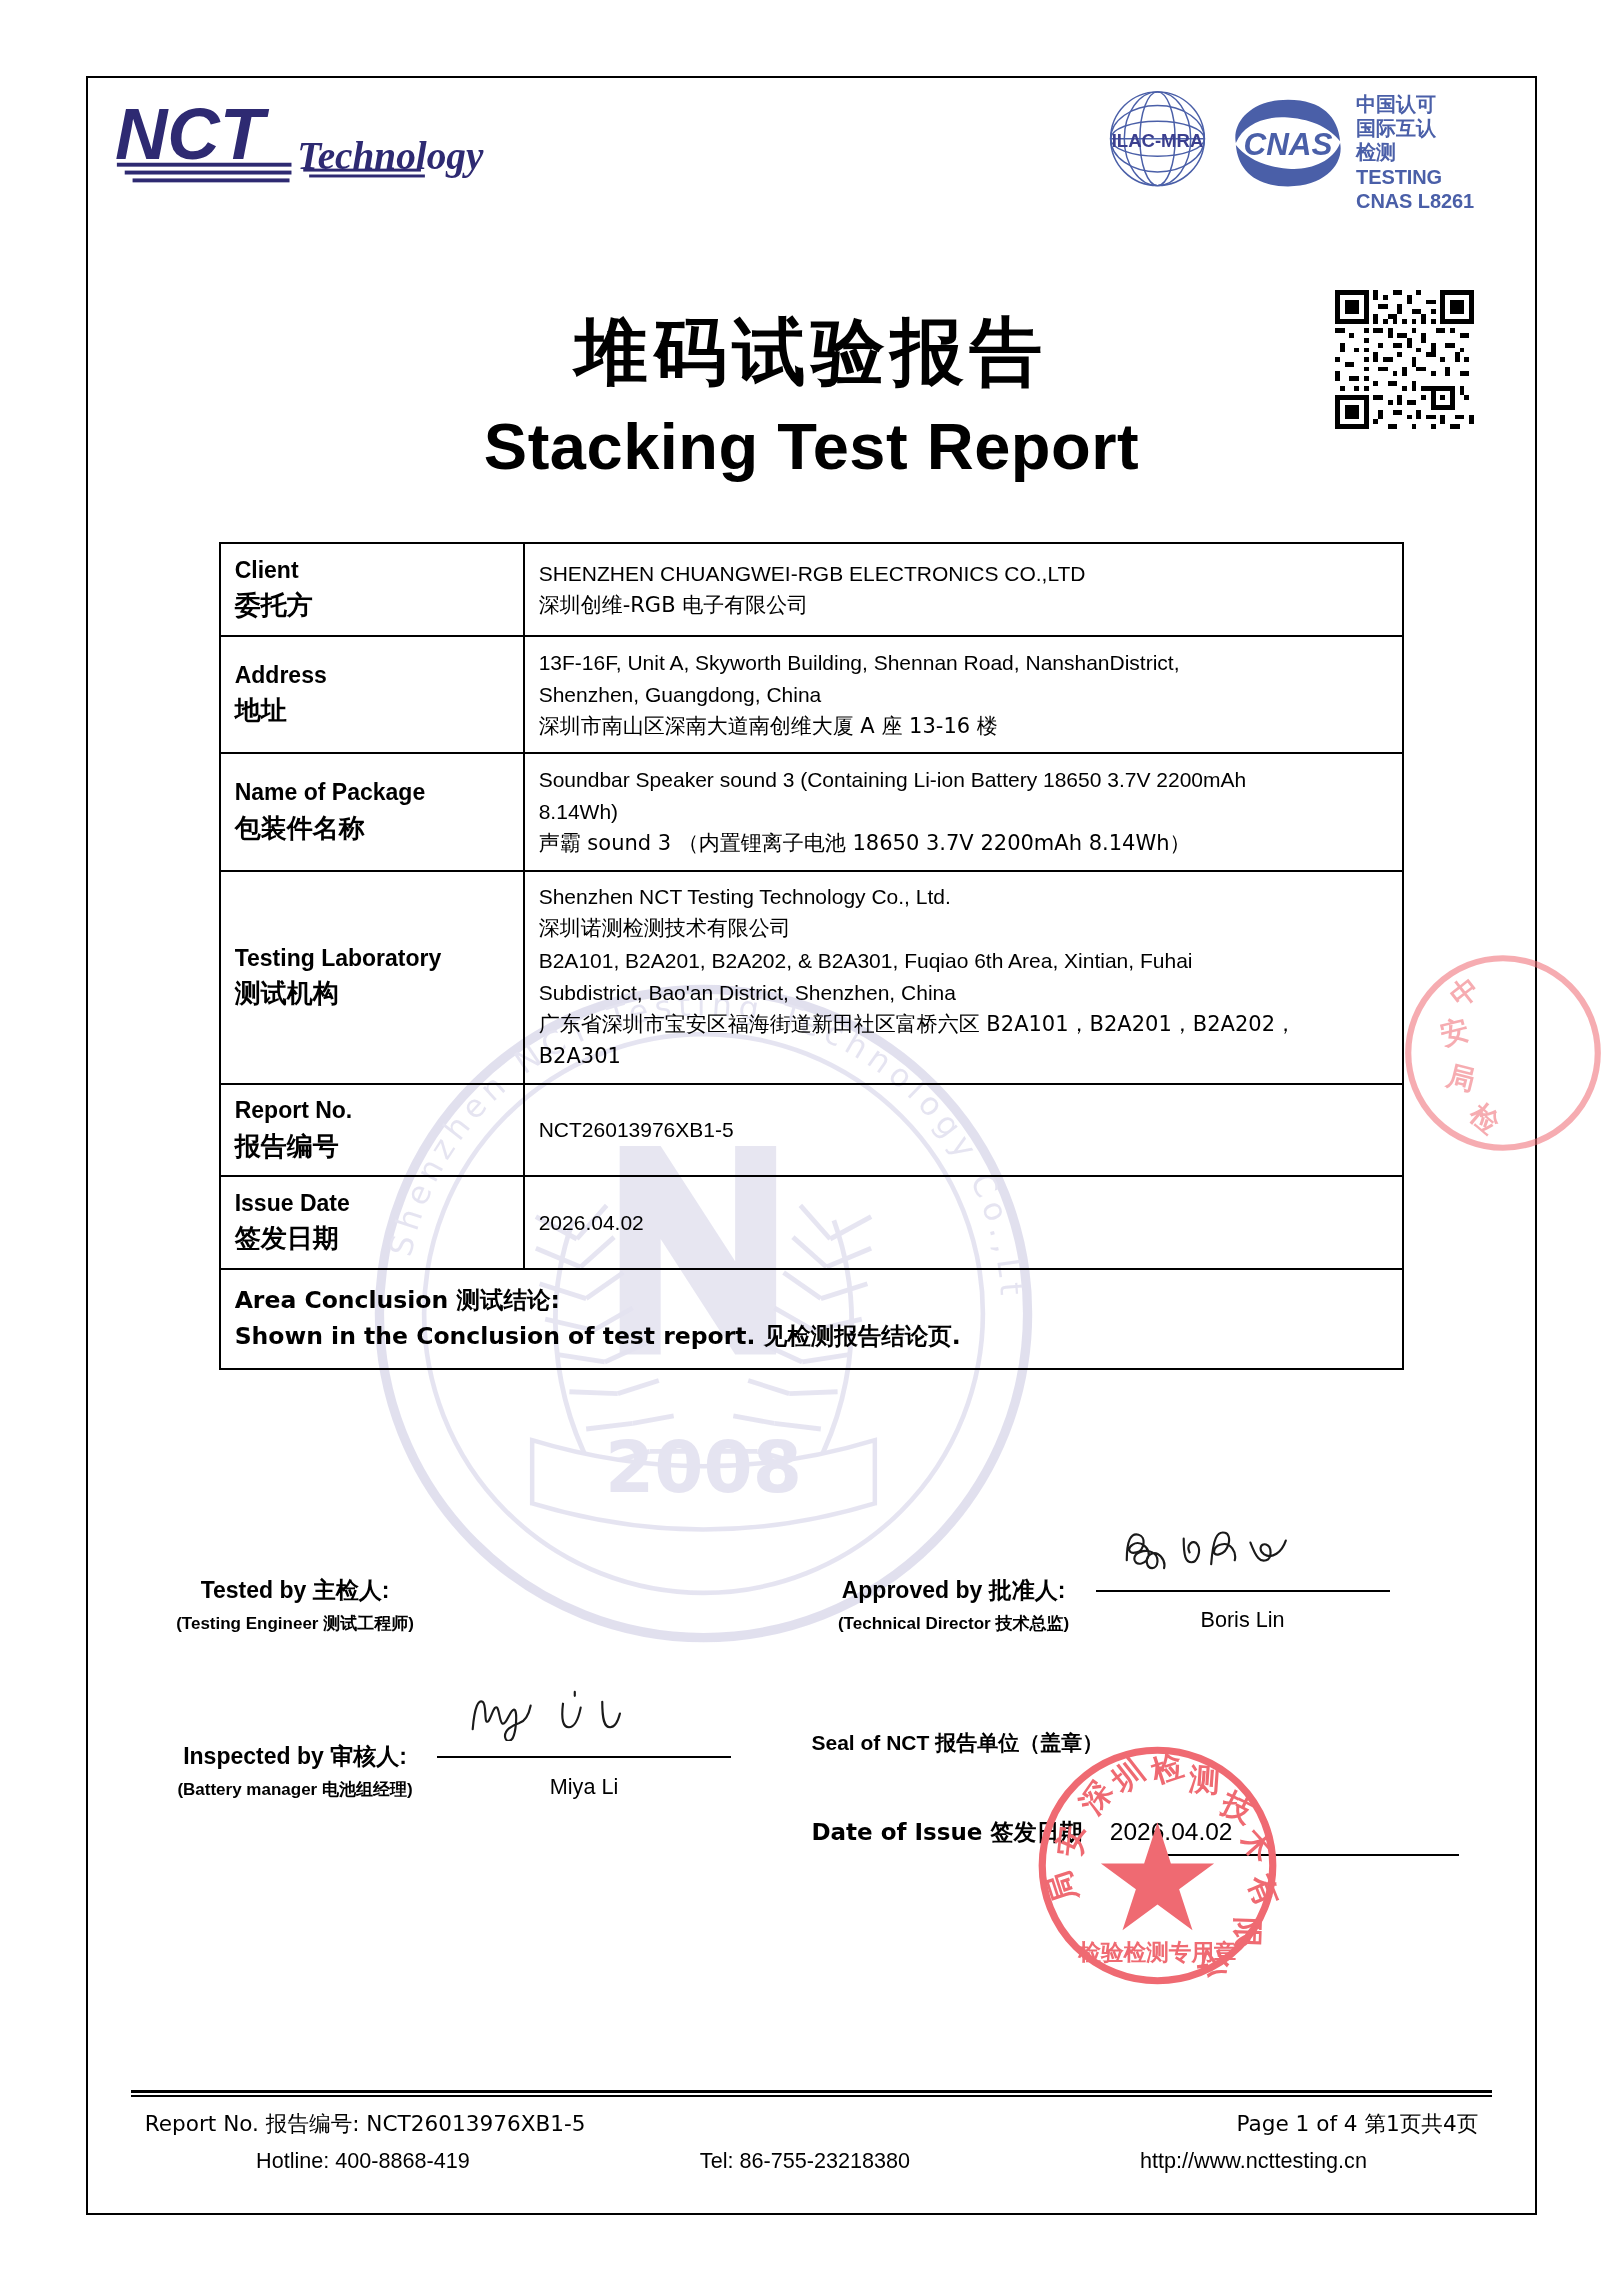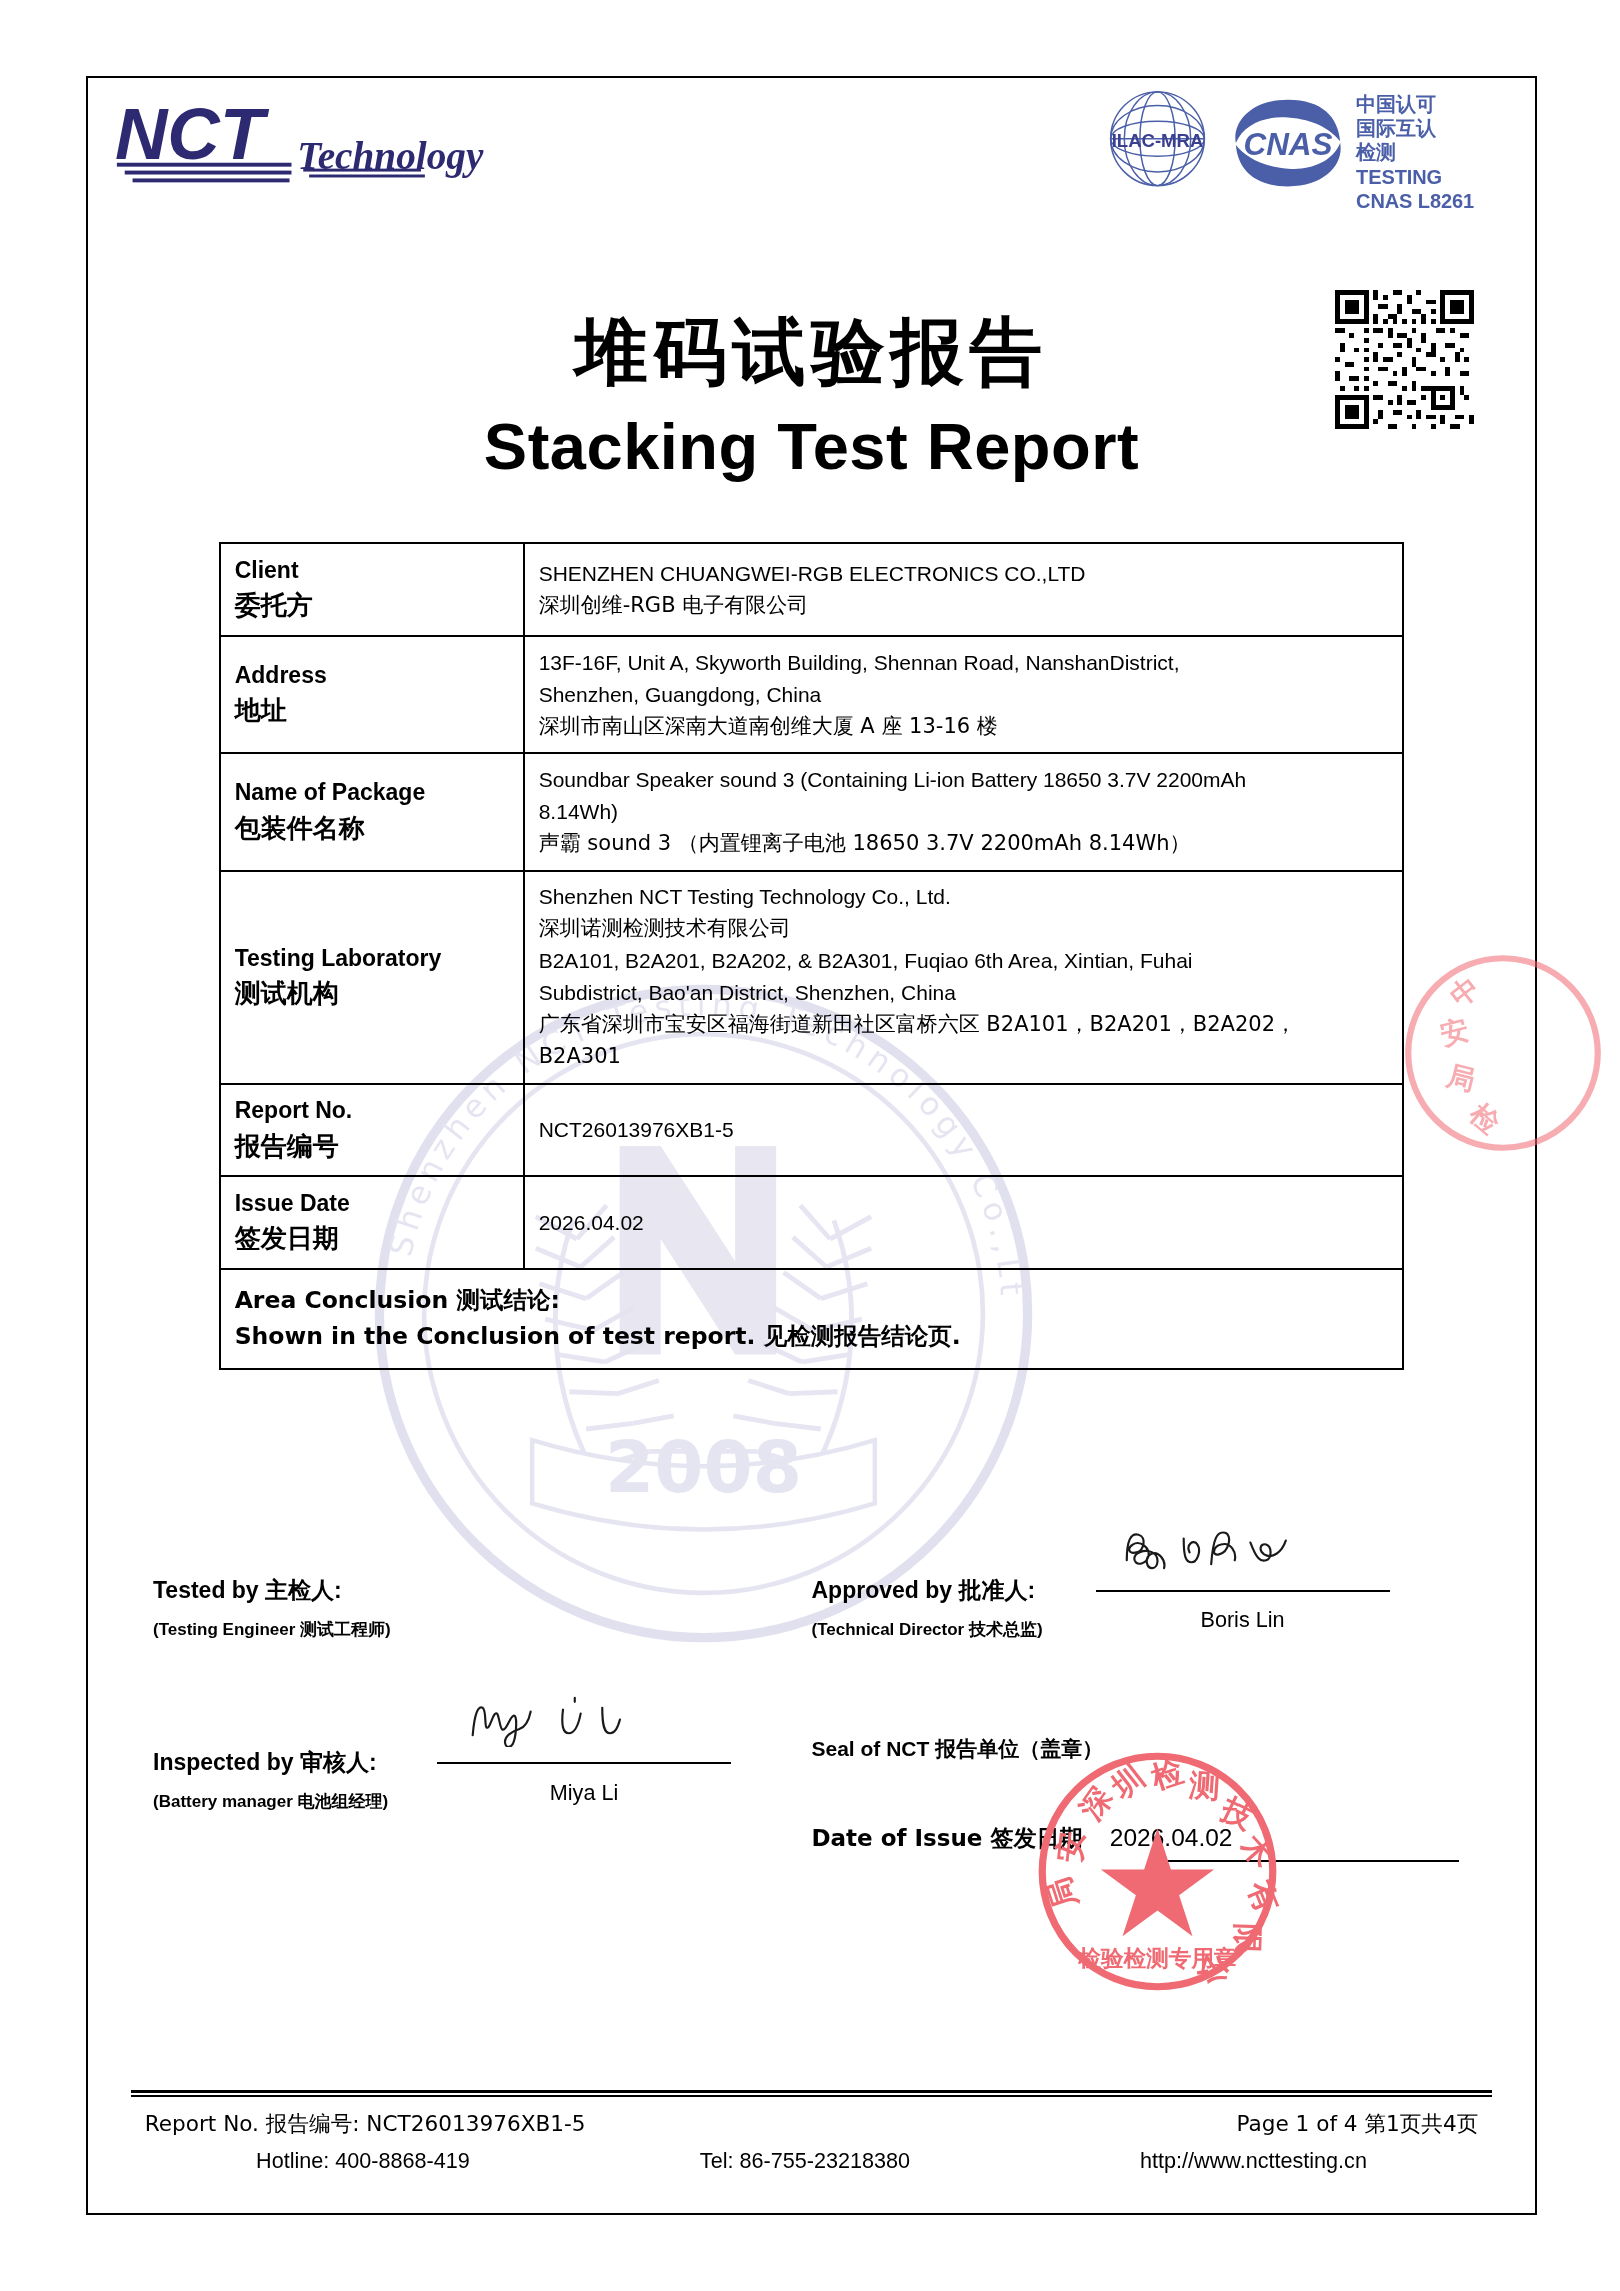--- a/index.html
+++ b/index.html
@@ -158,31 +158,31 @@
   
   .sig-area {
     position: relative;
     z-index: 5;
     width: 1317px;
     margin: 192px auto 0 auto;
   }
   .sig-row { display: flex; position: relative; }
   .sig-row + .sig-row { margin-top: 94px; }
   .sig-col { width: 50%; position: relative; display: flex; }
-  .sig-labels { width: 284px; padding-top: 13.7px; flex: none; }
+  .sig-labels { width: 284px; padding-top: 13.7px; flex: none; text-align: center; }
   .sig-title {
     font-size: 23px;
     font-weight: bold;
     white-space: nowrap;
     line-height: 1.3;
   }
   .sig-sub {
     font-size: 17px;
     font-weight: bold;
-    margin-top: 12px;
+    margin-top: 6px;
     white-space: nowrap;
   }
   .sig-line-wrap {
     flex: 1;
     position: relative;
     padding-top: 0px;
   }
   .sig-scribble {
     position: absolute;
     left: 17.6px; top: -41px;

